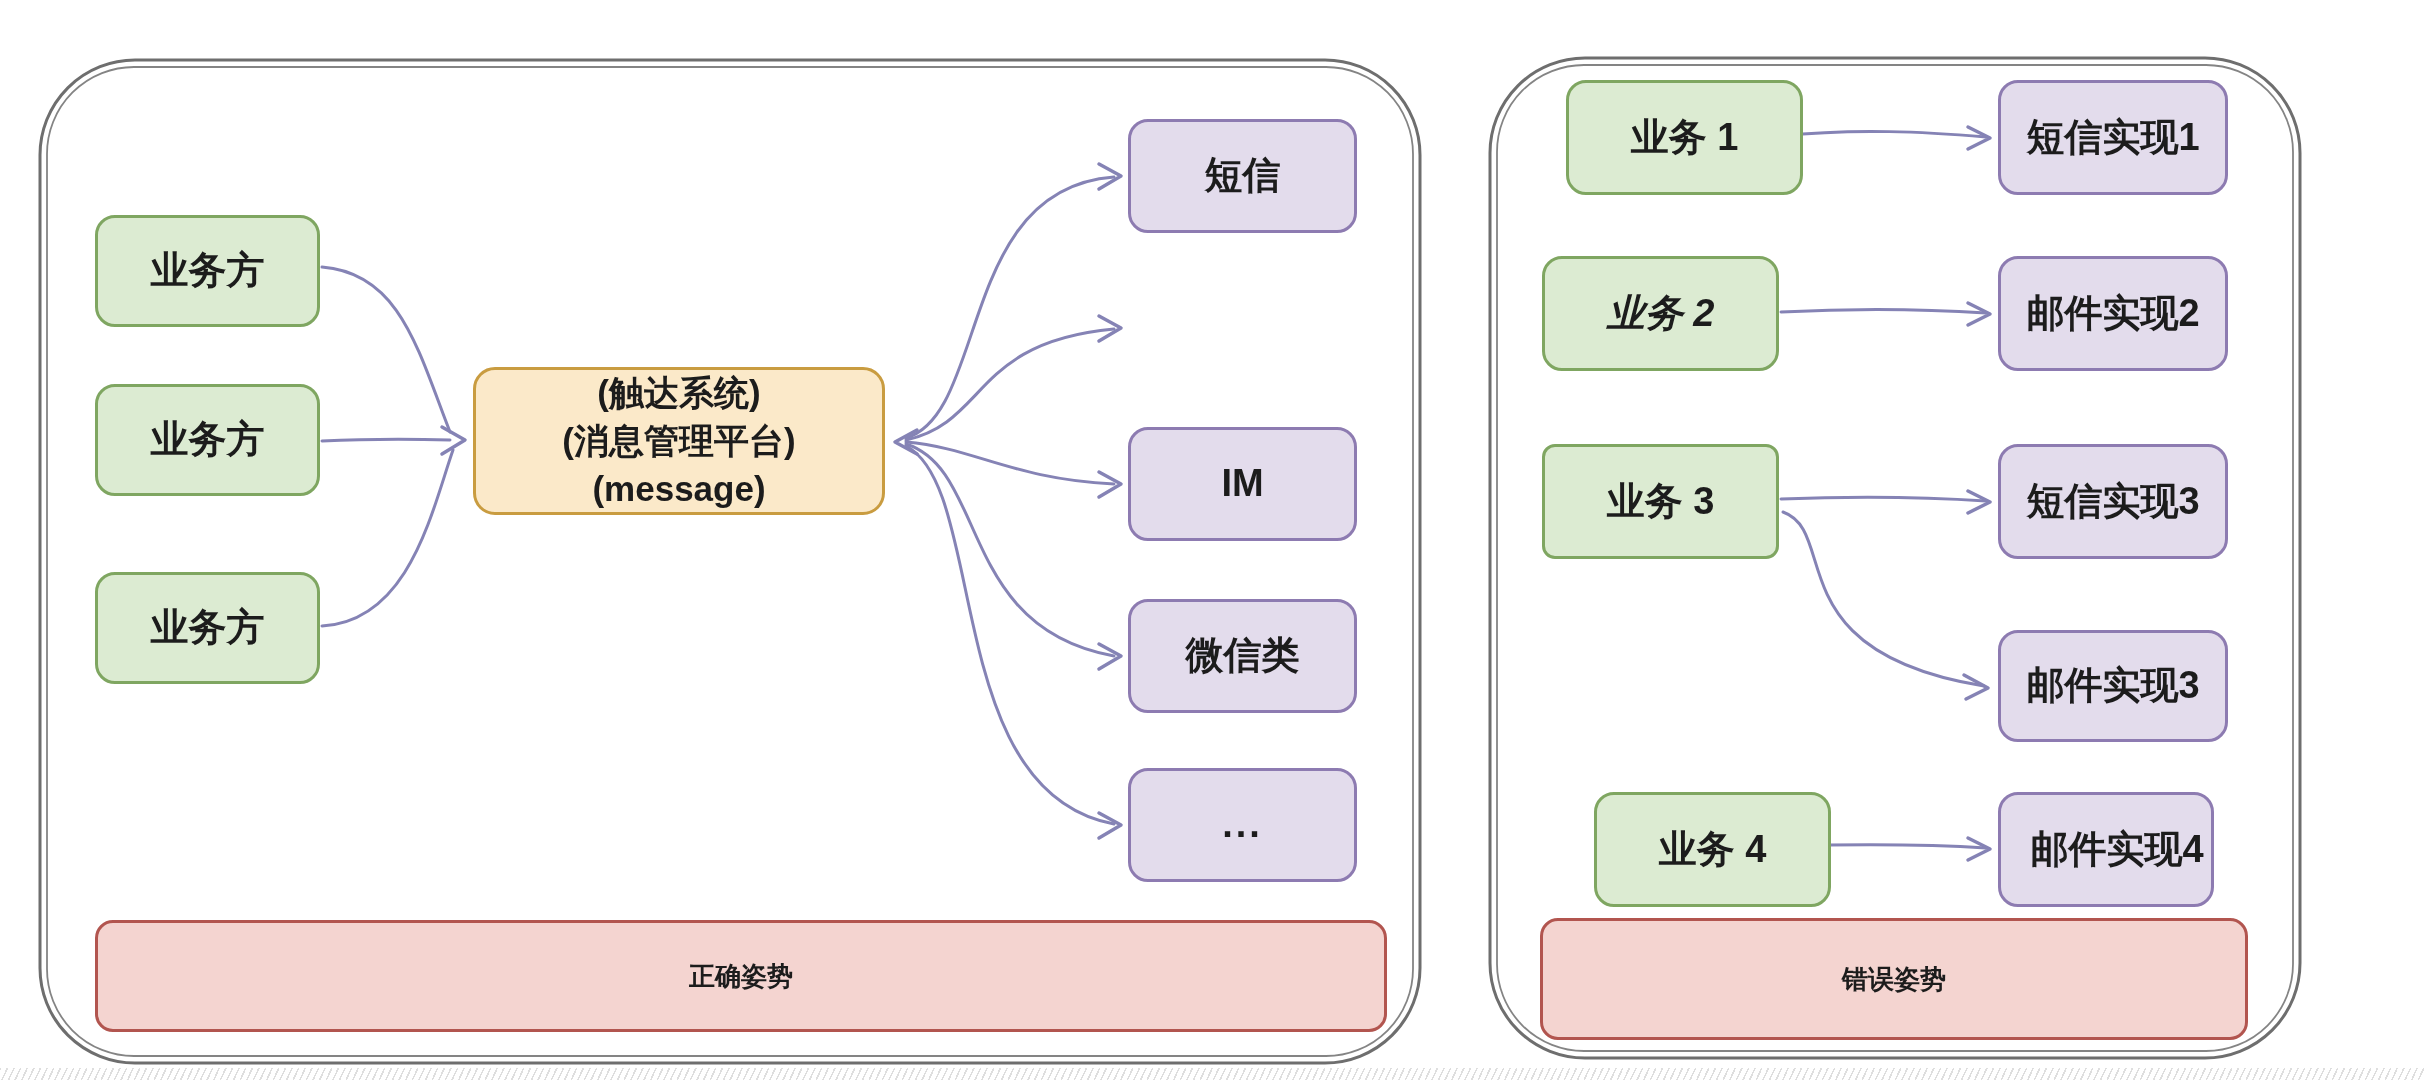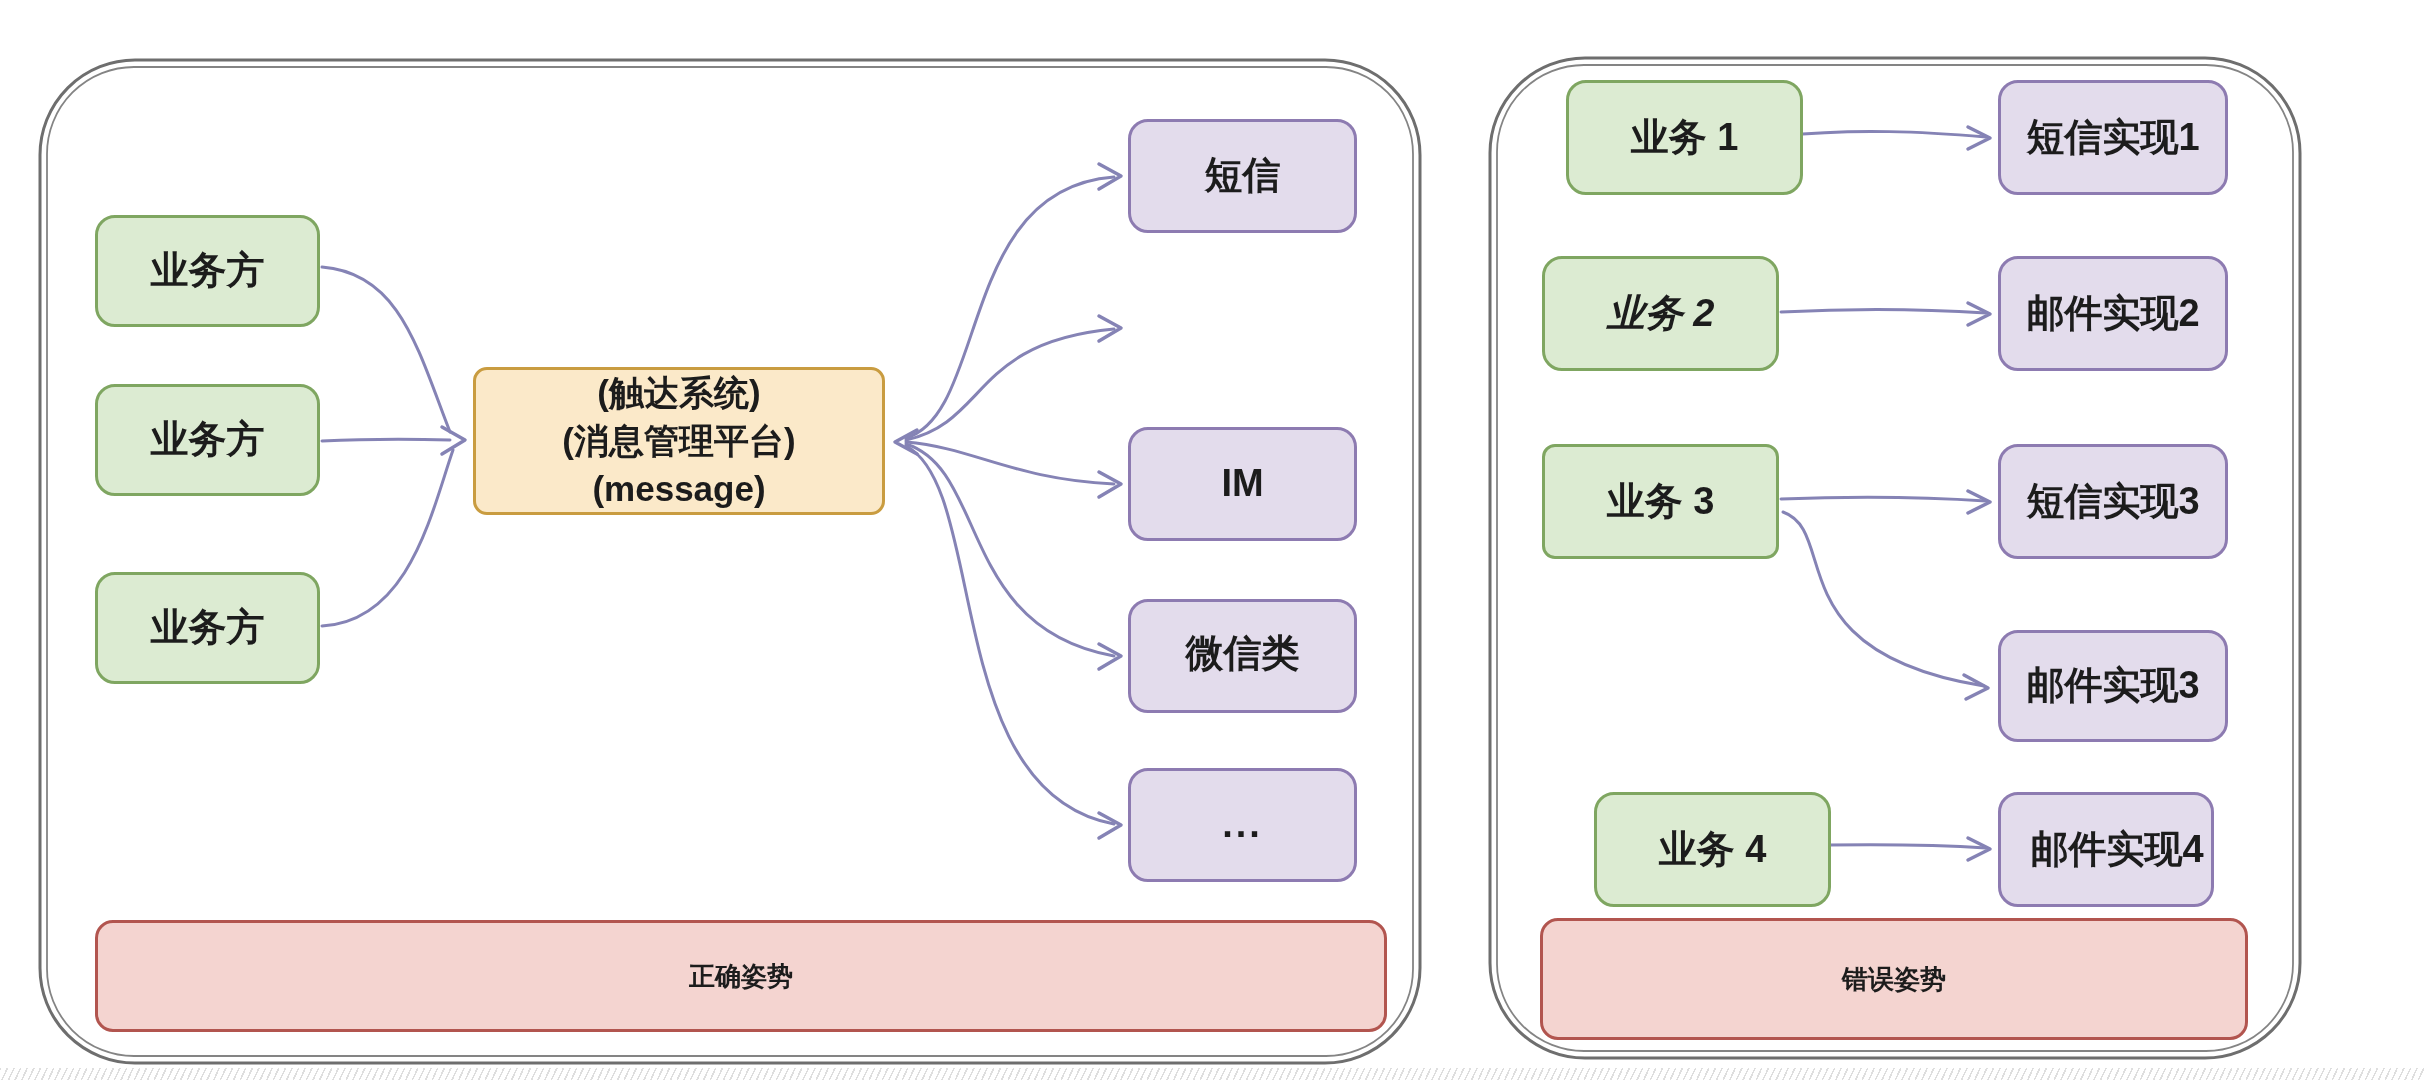--- a/index.html
+++ b/index.html
@@ -26,21 +26,21 @@
     position:absolute;
     display:flex;align-items:center;justify-content:center;text-align:center;
     border-radius:20px;border:3px solid;
     font-size:38px;font-weight:600;line-height:1.2;
     box-sizing:border-box;
   }
   .box.green{background:var(--green-fill,#dcebd2);border-color:var(--green-border,#7fa661);}
   .box.purple{background:var(--purple-fill,#e3dcec);border-color:var(--purple-border,#8d7bb1);}
   .box.orange{
     background:var(--orange-fill,#fbe9c9);border-color:var(--orange-border,#c99c40);
-    border-width:3.5px;border-radius:14px;flex-direction:column;
+    border-width:3.5px;border-radius:22px;flex-direction:column;
     font-size:35px;line-height:1.38;font-weight:600;
   }
   .bar{
     position:absolute;
     display:flex;align-items:center;justify-content:center;
     border-radius:18px;border:3.5px solid var(--red-border,#b2554f);
     background:var(--red-fill,#f4d4d0);
     font-size:26px;font-weight:600;box-sizing:border-box;
   }
   .dots{letter-spacing:3px;font-weight:700;}
@@ -118,21 +118,21 @@
     <span>(消息管理平台)</span>
     <span>(message)</span>
   </div>
 
   <div class="box purple" style="left:1128px;top:119px;width:229px;height:114px;">
     <span>短信</span>
   </div>
   <div class="box purple" style="left:1128px;top:427px;width:229px;height:114px;text-align:center;">
     <span>IM</span>
   </div>
-  <div class="box purple" style="left:1128px;top:599px;width:229px;height:114px;font-family:Liberation Mono, monospace;">
+  <div class="box purple" style="left:1128px;top:599px;width:229px;height:114px;">
     <span>微信类</span>
   </div>
   <div class="box purple" style="left:1128px;top:768px;width:229px;height:114px;">
     <span class="dots">...</span>
   </div>
 
   <div class="bar" style="left:95px;top:920px;width:1292px;height:112px;">
     <span>正确姿势</span>
   </div>
 

